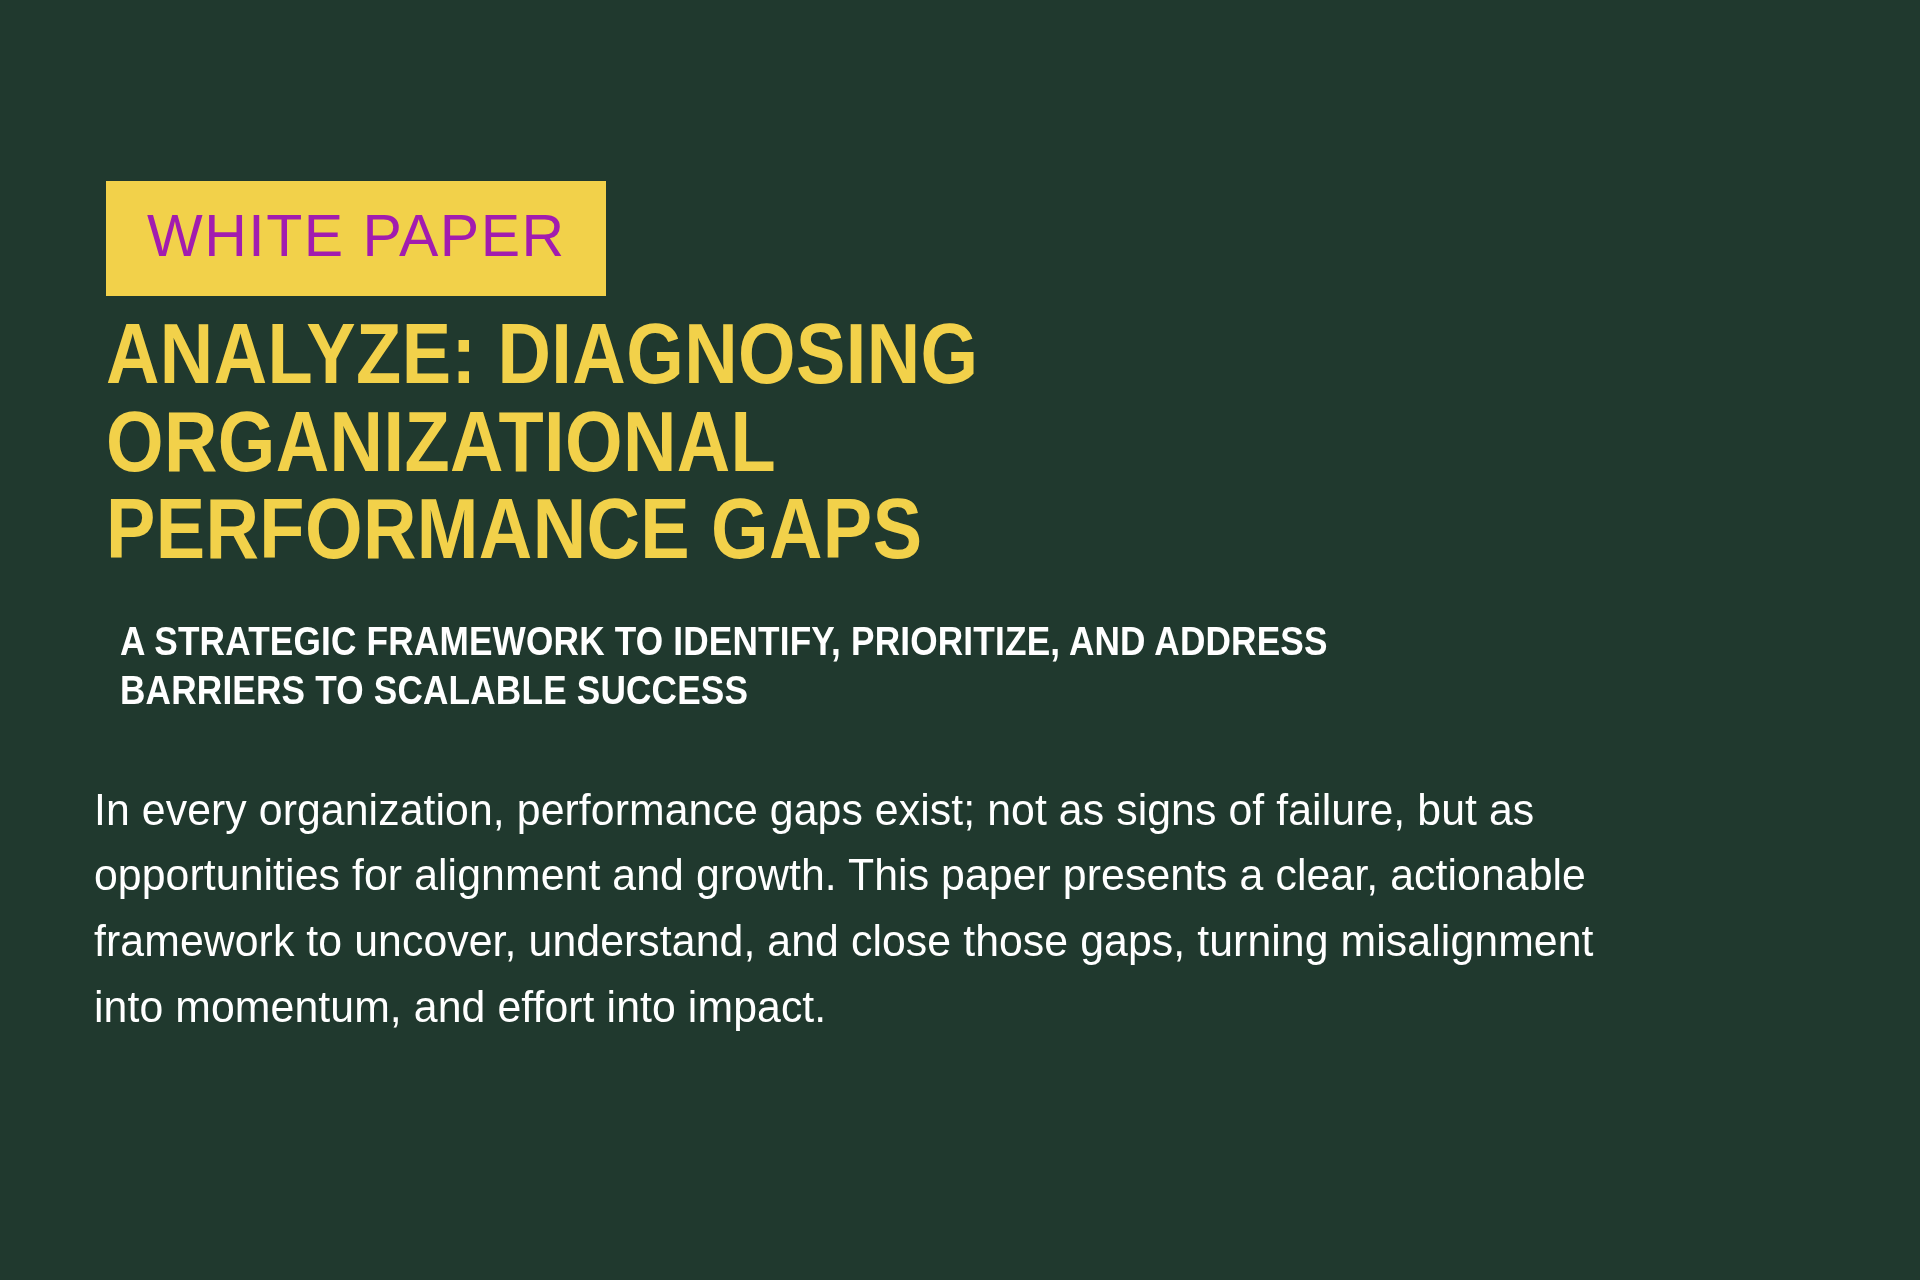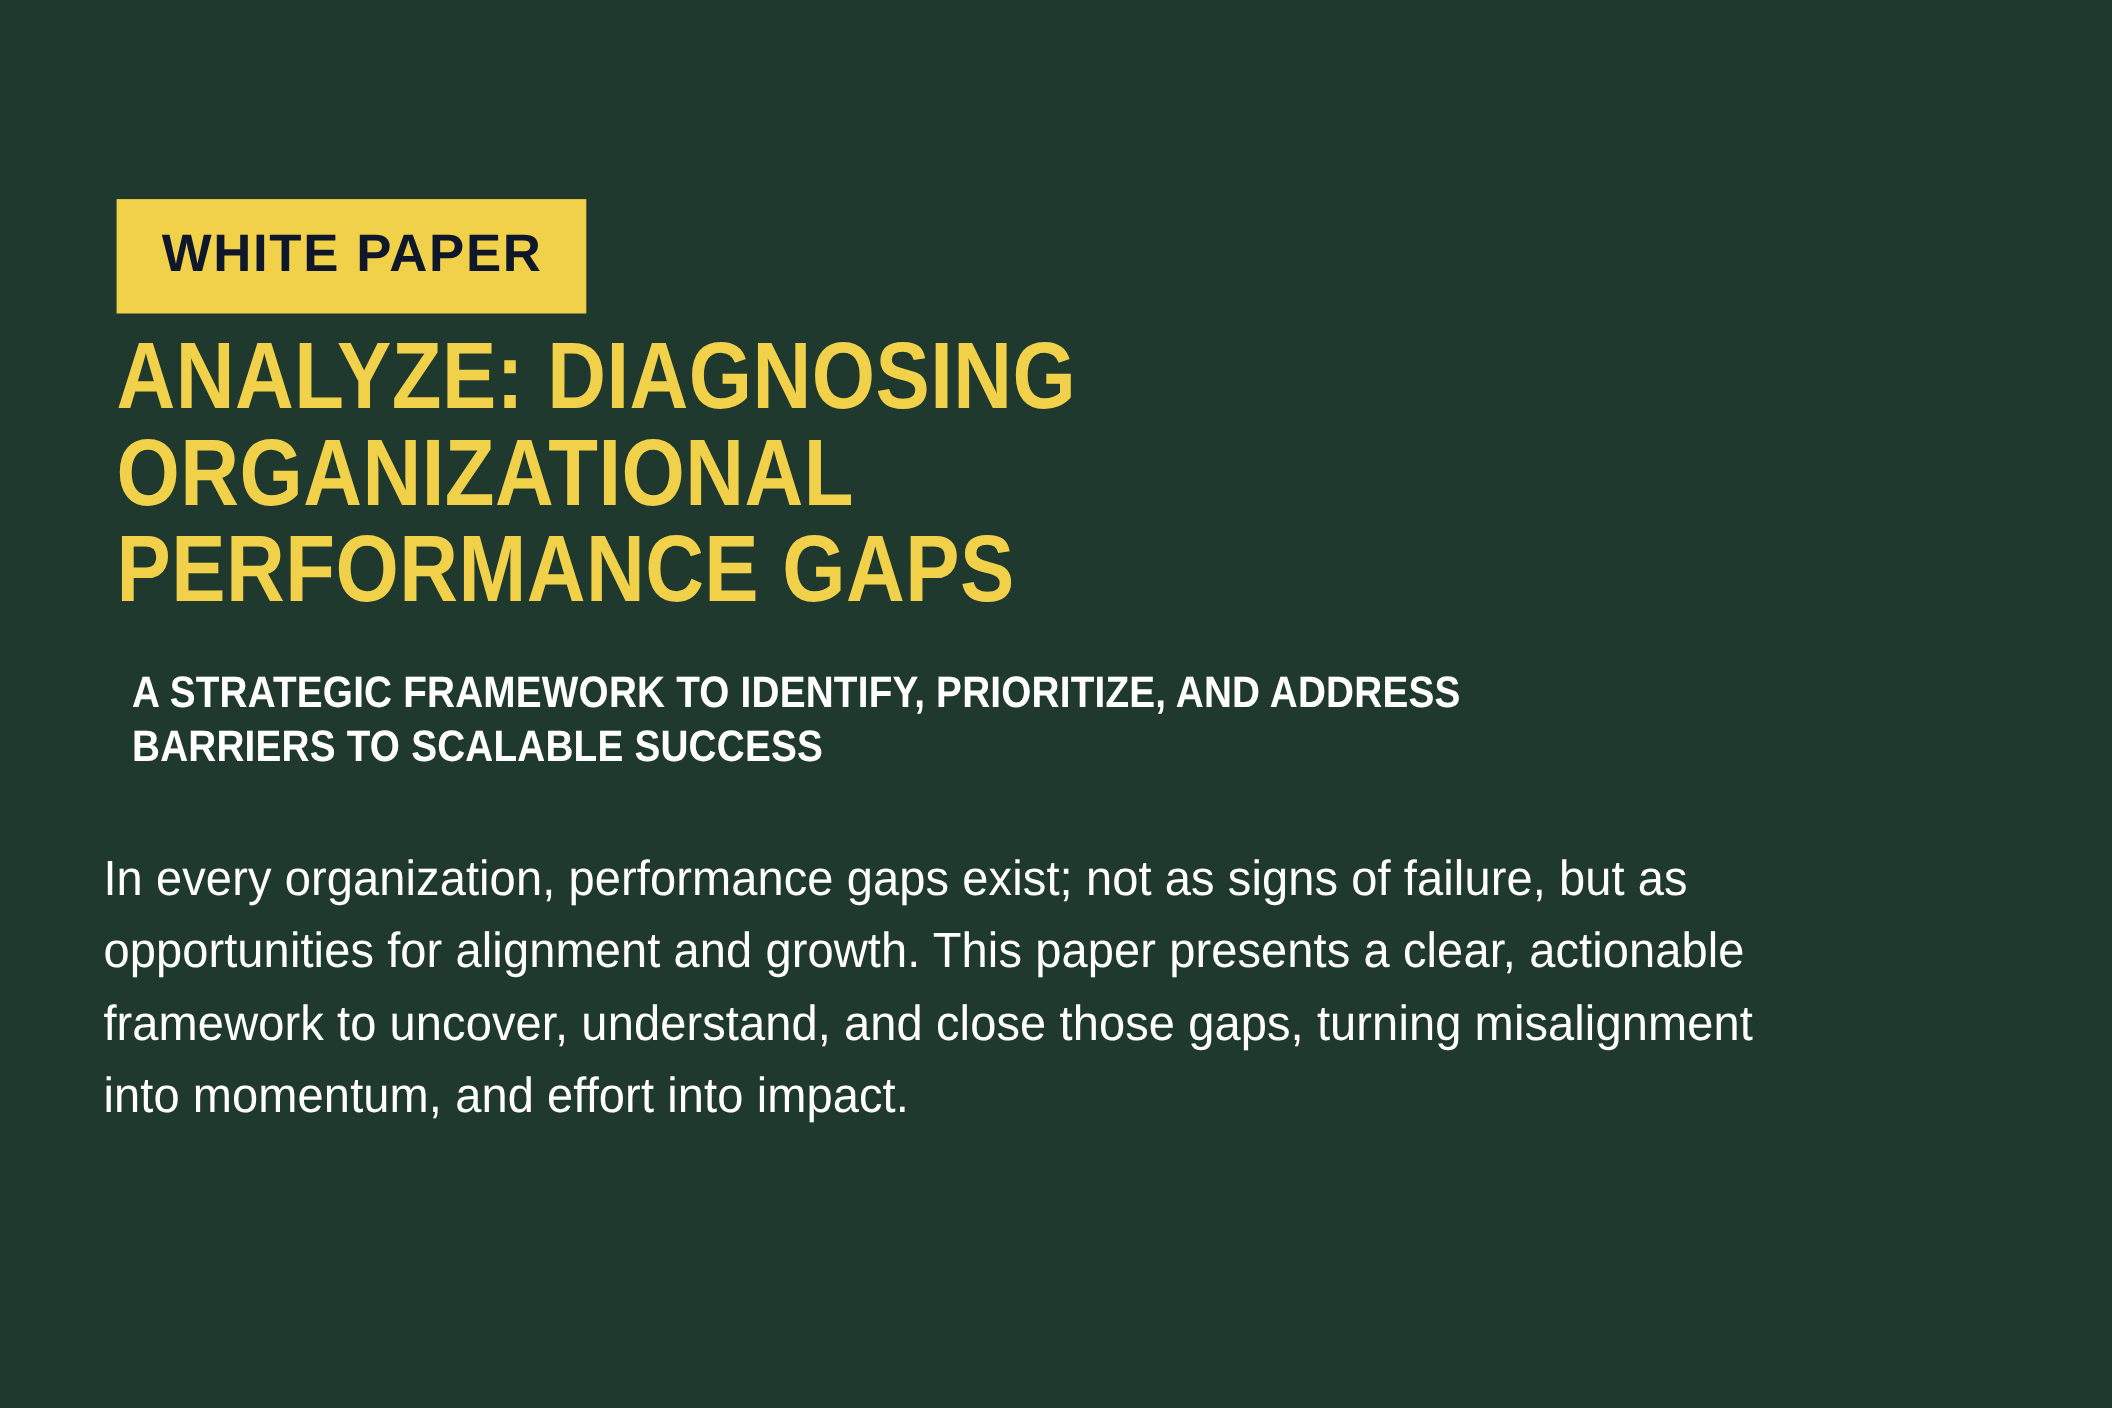--- a/index.html
+++ b/index.html
@@ -33,24 +33,24 @@
   #doc-type-badge {
     display: inline-block;
     background: #f2d14a;
     padding: 26px 40px 30px 41px;
     line-height: 1;
   }
 
   #doc-type-badge-label {
     display: block;
     font-family: "Liberation Sans", sans-serif;
-    font-weight: bold;
-    font-size: 48px;
+    font-weight: normal;
+    font-size: 59px;
     letter-spacing: 1.5px;
-    color: #0f172a;
+    color: #a21caf;
     line-height: 1;
     white-space: nowrap;
   }
 
   
   #paper-title {
     margin-top: 14px;
     color: #f2d14a;
     font-family: "Liberation Sans Narrow", "Liberation Sans", sans-serif;
     font-weight: bold;

